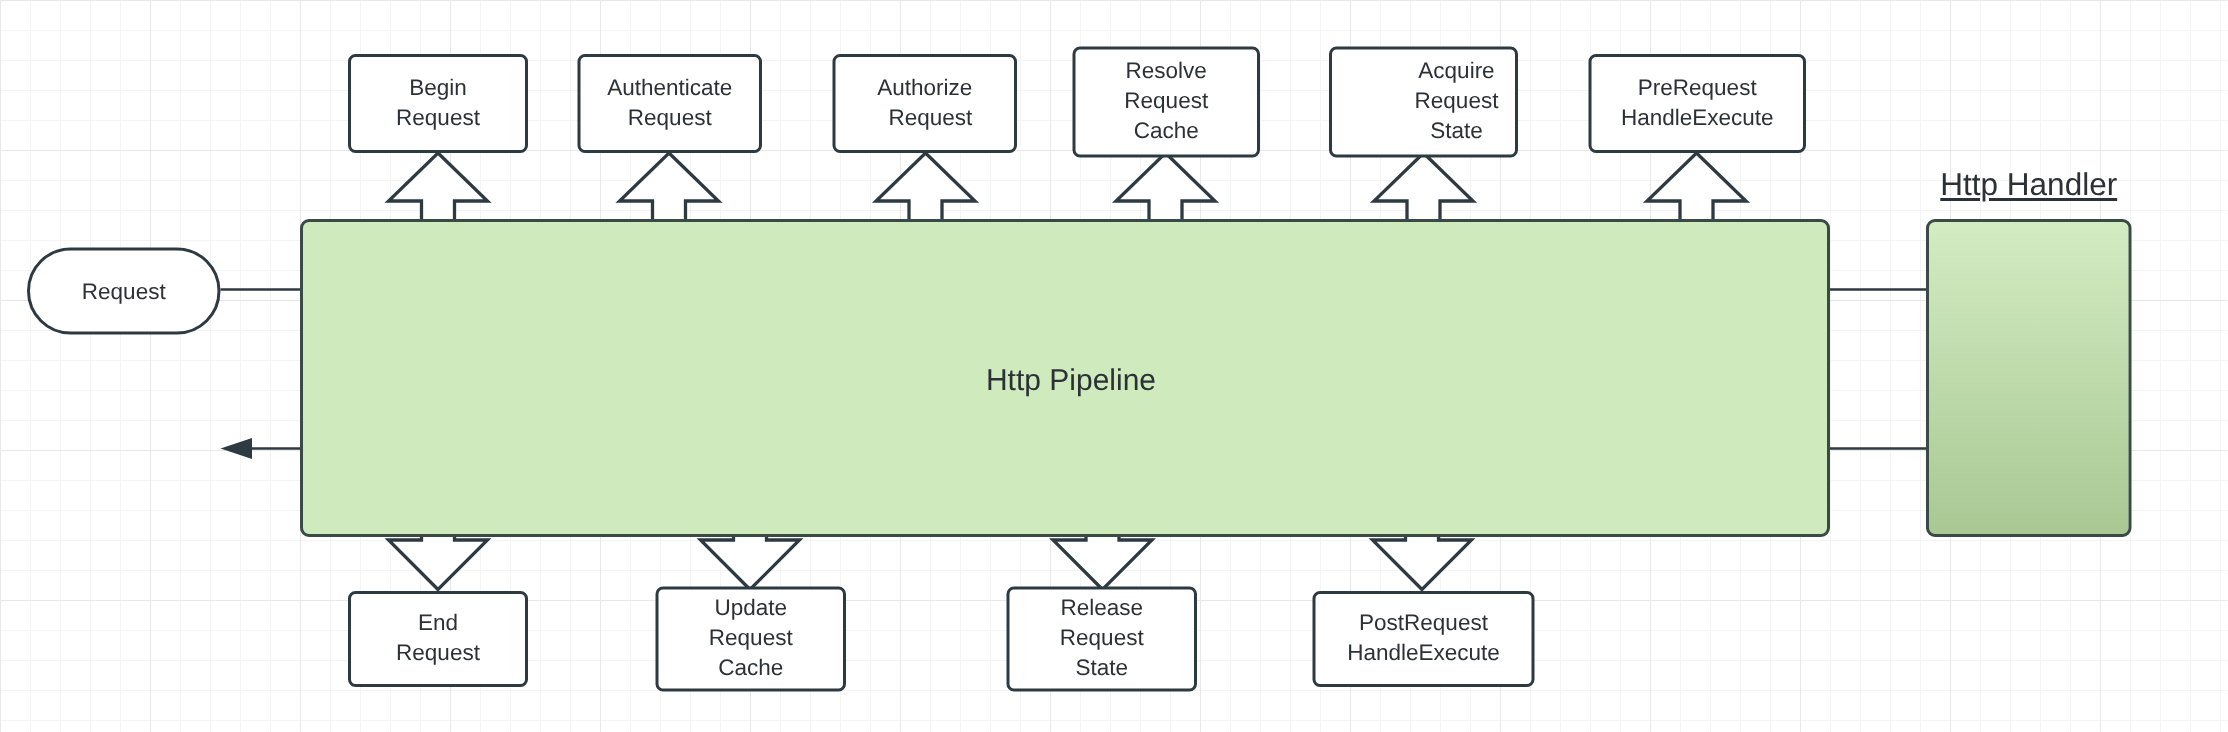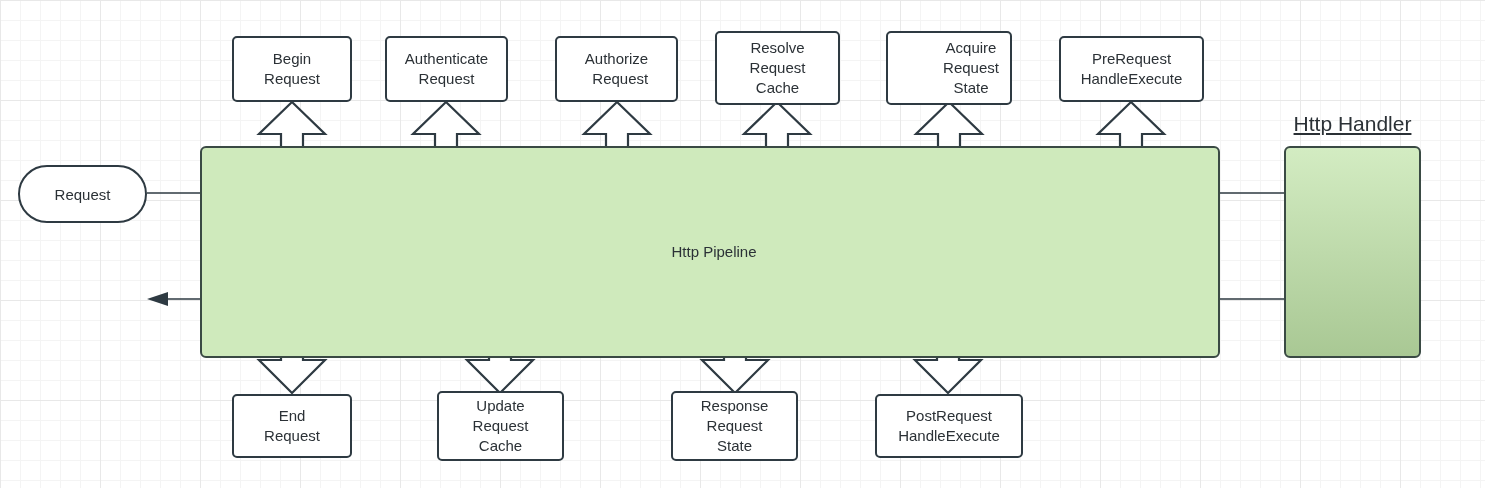--- a/index.html
+++ b/index.html
@@ -77,21 +77,21 @@
     background: #cfeabc;
     border-radius: 6px;
     z-index: 2;
   }
   #pipeline-label {
     position: absolute;
     left: 200px;
     top: 243px;
     width: 1028px;
     text-align: center;
-    font-size: 15px;
+    font-size: 20px;
     color: #2b3136;
     z-index: 4;
   }
   #handler-box {
     position: absolute;
     left: 1284px;
     top: 146px;
     width: 137px;
     height: 212px;
     box-sizing: border-box;
@@ -173,20 +173,20 @@
   <div class="node-box" style="left:1059px; top:36px; width:145px; height:66px;">PreRequest
 HandleExecute</div>
 
   <div class="node-box" style="left:232px; top:394px; width:120px; height:64px;">End
 Request</div>
 
   <div class="node-box" style="left:437px; top:391px; width:127px; height:70px;">Update
 Request
 Cache</div>
 
-  <div class="node-box" style="left:671px; top:391px; width:127px; height:70px;">Response
+  <div class="node-box" style="left:671px; top:391px; width:127px; height:70px;">Release
 Request
 State</div>
 
   <div class="node-box" style="left:875px; top:394px; width:148px; height:64px;">PostRequest
 HandleExecute</div>
 
 </div>
 
 </body></html>

